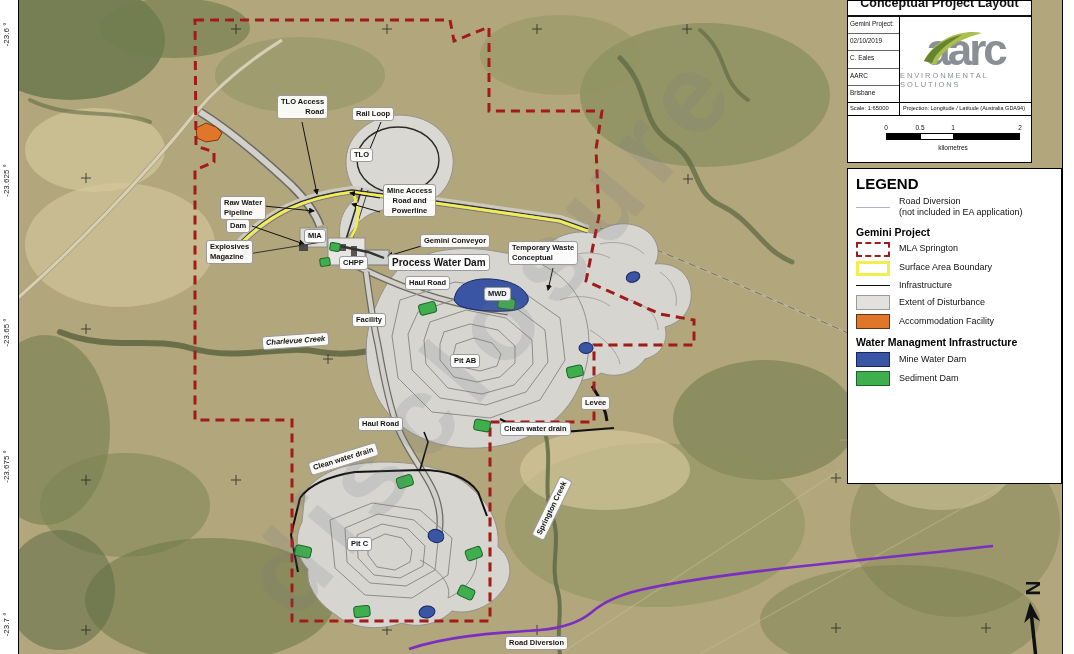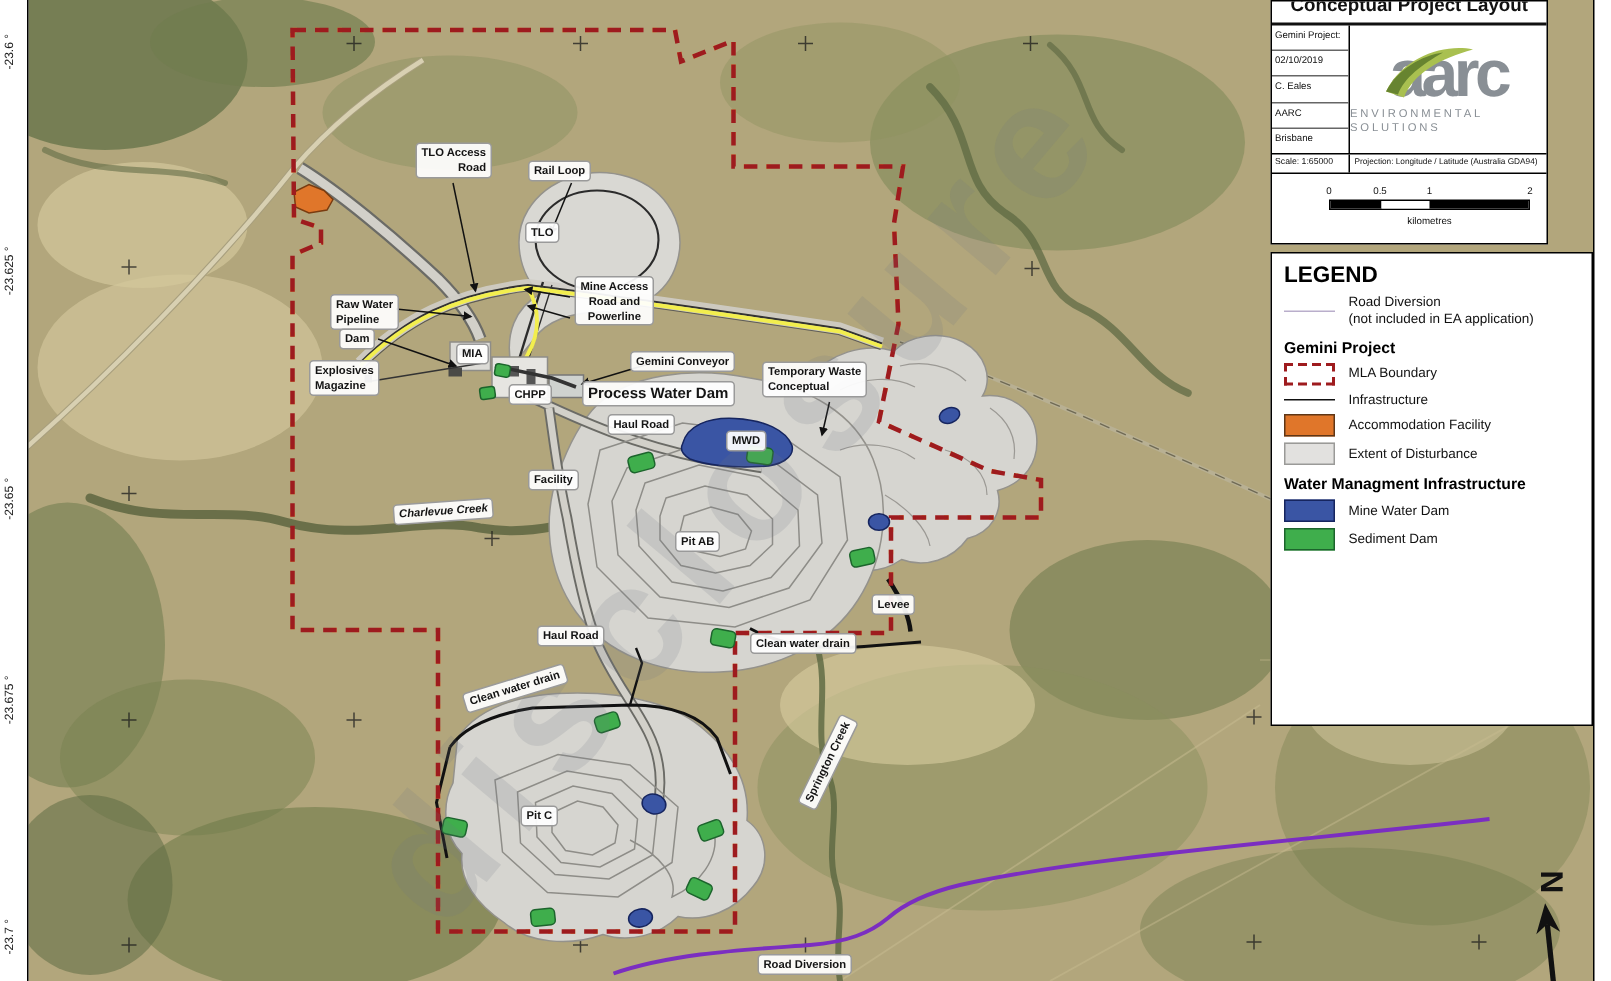--- a/index.html
+++ b/index.html
@@ -369,33 +369,37 @@
 
     <div class="lg-item">
       <div class="sw sw-rd"></div>
       <div class="txt">Road Diversion
 (not included in EA application)</div>
     </div>
 
     <div class="lg-sec">Gemini Project</div>
     <div class="lg-item">
       <div class="sw sw-mla"></div>
-      <div class="txt">MLA Boundary</div>
+      <div class="txt">MLA Springton</div>
+    </div>
+    <div class="lg-item">
+      <div class="sw sw-surface"></div>
+      <div class="txt">Surface Area Boundary</div>
     </div>
     <div class="lg-item">
       <div class="sw sw-line"></div>
       <div class="txt">Infrastructure</div>
     </div>
     <div class="lg-item">
+      <div class="sw sw-dist"></div>
+      <div class="txt">Extent of Disturbance</div>
+    </div>
+    <div class="lg-item">
       <div class="sw sw-accom"></div>
       <div class="txt">Accommodation Facility</div>
-    </div>
-    <div class="lg-item">
-      <div class="sw sw-dist"></div>
-      <div class="txt">Extent of Disturbance</div>
     </div>
 
     <div class="lg-sec">Water Managment Infrastructure</div>
     <div class="lg-item">
       <div class="sw sw-mwd"></div>
       <div class="txt">Mine Water Dam</div>
     </div>
     <div class="lg-item">
       <div class="sw sw-sed"></div>
       <div class="txt">Sediment Dam</div>

